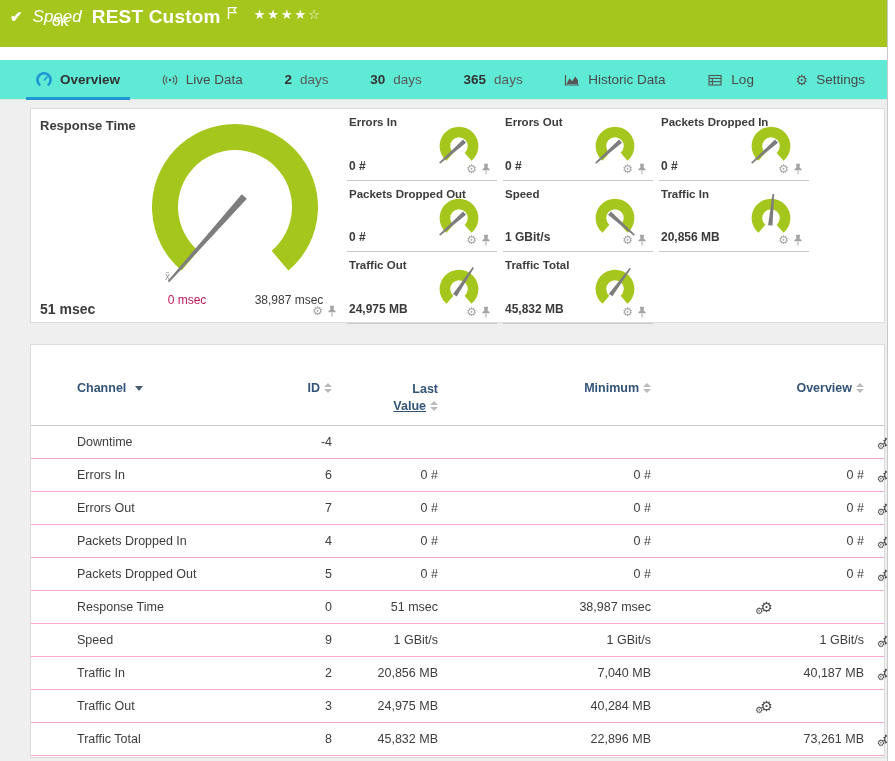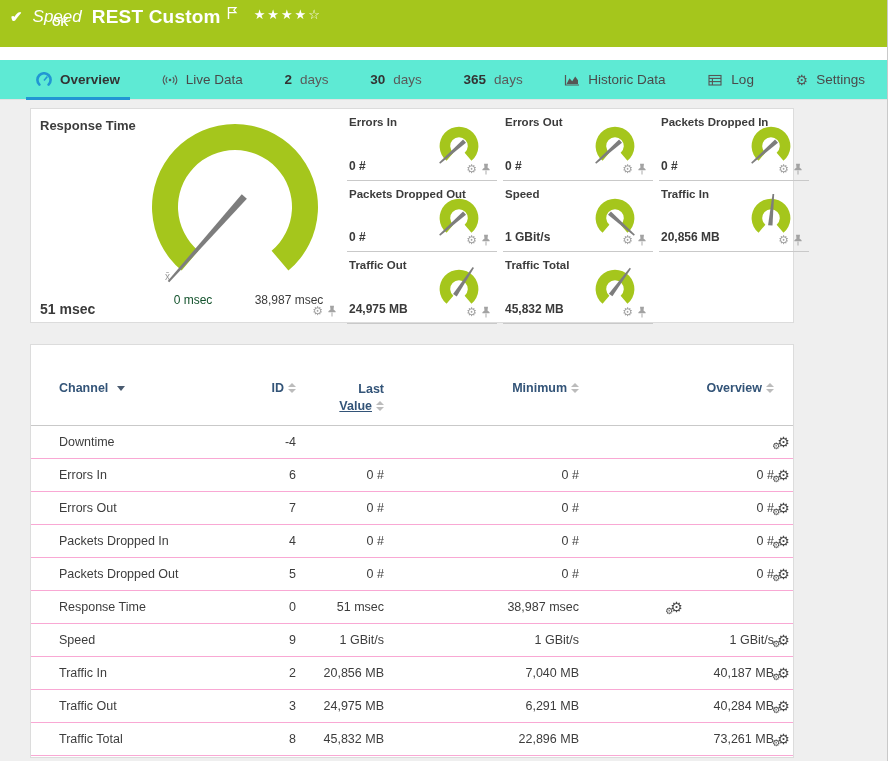--- a/index.html
+++ b/index.html
@@ -21,46 +21,46 @@
   .tab { display:flex; align-items:center; gap:8px; padding:0 10px; font-size:13.5px; color:#4a4a4a; position:relative; cursor:pointer; white-space:nowrap; }
   .tab.active { color:#333; font-weight:700; }
   .tab.active::after { content:""; position:absolute; left:0; right:0; bottom:-1px; height:3px; background:#2196d3; }
   .tab-num { font-weight:700; color:#333; }
   .tab-days { color:#5a5a5a; }
   .gi { font-family:"DejaVu Sans", sans-serif; font-style:normal; }
   .tab .gi { font-size:14px; color:#555; }
 
   
   .content { background:#efefef; height:661px; overflow:hidden; }
-  .card { background:#fff; border:1px solid #dcdcdc; margin-left:30px; width:764px; }
+  .card { background:#fff; border:1px solid #dcdcdc; margin-left:30px; width:855px; }
 
   
   .gcard { margin-top:8px; height:215px; display:flex; position:relative; }
   .main-gauge { width:312px; position:relative; flex:none; }
   .mg-title { position:absolute; top:9px; left:9px; font-size:13px; font-weight:700; color:#3c3c3c; }
   .mg-svg { position:absolute; left:116px; top:10px; width:176px; height:176px; }
-  .mg-min { position:absolute; left:116px; top:184px; width:92px; text-align:center; font-size:12px; color:#14532d; }
+  .mg-min { position:absolute; left:110px; top:184px; width:92px; text-align:center; font-size:12px; color:#be185d; }
   .mg-max { position:absolute; left:204px; top:184px; width:108px; text-align:center; font-size:12px; color:#3c3c3c; }
   .mg-value { position:absolute; left:9px; bottom:5px; font-size:14px; font-weight:700; color:#3a3a3a; }
   .mini-ico { position:absolute; right:6px; bottom:4px; display:flex; align-items:center; gap:4px; color:#a3a3a3; }
   .mini-ico .gi { font-size:12px; color:#a3a3a3; cursor:pointer; }
   .pin { cursor:pointer; }
 
   .sgrid { display:grid; grid-template-columns:repeat(3,150px); grid-auto-rows:71.6px; column-gap:6px; padding-left:4px; }
   .spanel { position:relative; border-bottom:1px solid #c9c9c9; }
   .sp-title { position:absolute; top:7px; left:2px; font-size:11.5px; font-weight:700; color:#3c3c3c; white-space:nowrap; }
   .sg-svg { position:absolute; right:14px; top:13px; width:48px; height:48px; }
   .sp-value { position:absolute; bottom:7px; left:2px; font-size:12px; font-weight:700; color:#3a3a3a; }
   .arc { fill:#a5c61c; }
   .needle { fill:#7d7d7d; }
   .avg-mark { font-size:10px; fill:#999; }
 
   
   .tcard { margin-top:21px; height:414px; padding:34px 0 0 0; }
-  .tgrid { display:grid; grid-template-columns:28px 180px 57px 88px 195px 195px 1fr; align-items:center; }
+  .tgrid { display:grid; grid-template-columns:28px 180px 57px 88px 195px 195px 1fr; align-items:center;gap:18px; }
   .thead { height:47px; border-bottom:1px solid #c9c9c9; align-items:start; padding-top:2px; color:#335478; font-weight:700; font-size:12.5px; }
   .th { display:flex; align-items:center; gap:4px; }
   .th-right { justify-content:flex-end; text-align:right; }
   .th-stack { display:flex; flex-direction:column; align-items:flex-end; line-height:1.35; }
   .th-stack .l2 { display:flex; align-items:center; gap:4px;text-decoration:underline; }
   .trow { height:33px; border-bottom:1px solid #f9a8d4; font-size:12.5px; color:#3d3d3d; }
   .c-right { text-align:right; }
   .c-ico { text-align:center; }
   .sort { display:inline-flex; flex-direction:column; gap:2px; }
   .sort i { display:block; width:0; height:0; border-left:4px solid transparent; border-right:4px solid transparent; }
@@ -448,21 +448,20 @@
         <div class="c-right">20,856 MB</div>
         <div class="c-right">7,040 MB</div>
         <div class="c-right">40,187 MB</div>
         <div class="c-ico"><span class="gear2">⚙<span class="g2s">⚙</span></span></div>
       </div>
       <div class="tgrid trow">
         <div></div>
         <div>Traffic Out</div>
         <div class="c-right">3</div>
         <div class="c-right">24,975 MB</div>
-        <div class="c-right">6,291 MB</div>
         <div class="c-right">40,284 MB</div>
         <div class="c-ico"><span class="gear2">⚙<span class="g2s">⚙</span></span></div>
       </div>
       <div class="tgrid trow">
         <div></div>
         <div>Traffic Total</div>
         <div class="c-right">8</div>
         <div class="c-right">45,832 MB</div>
         <div class="c-right">22,896 MB</div>
         <div class="c-right">73,261 MB</div>

